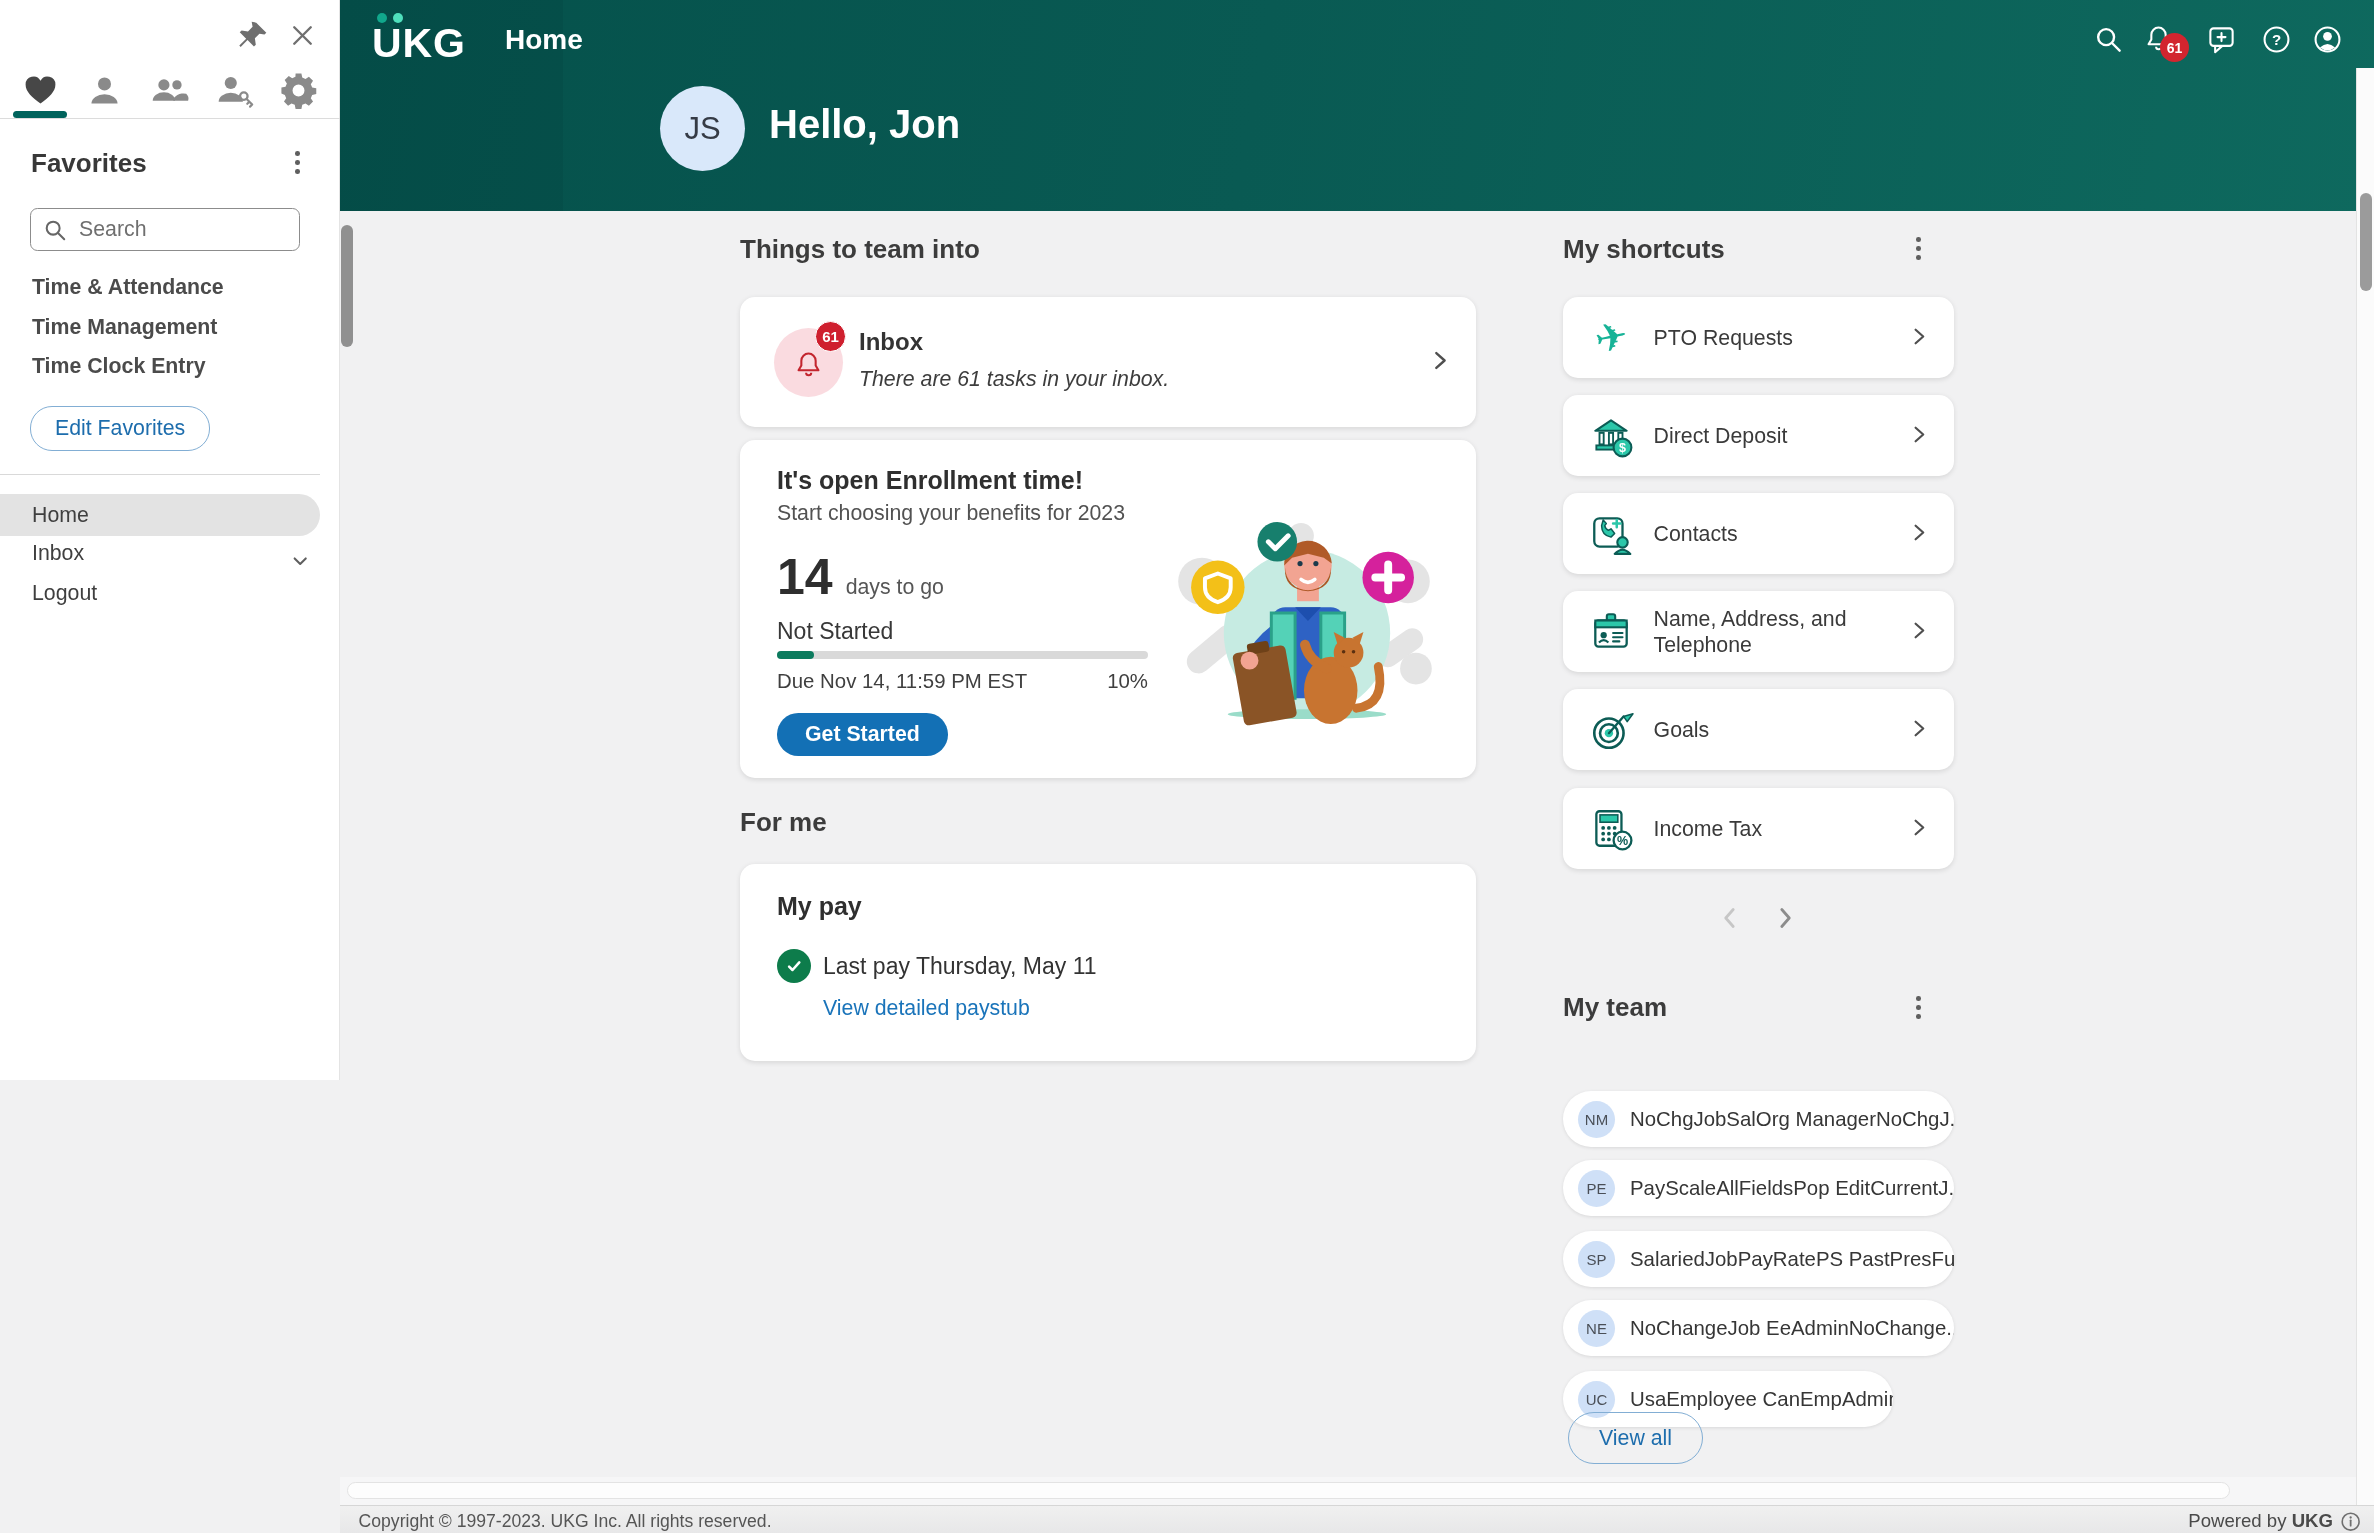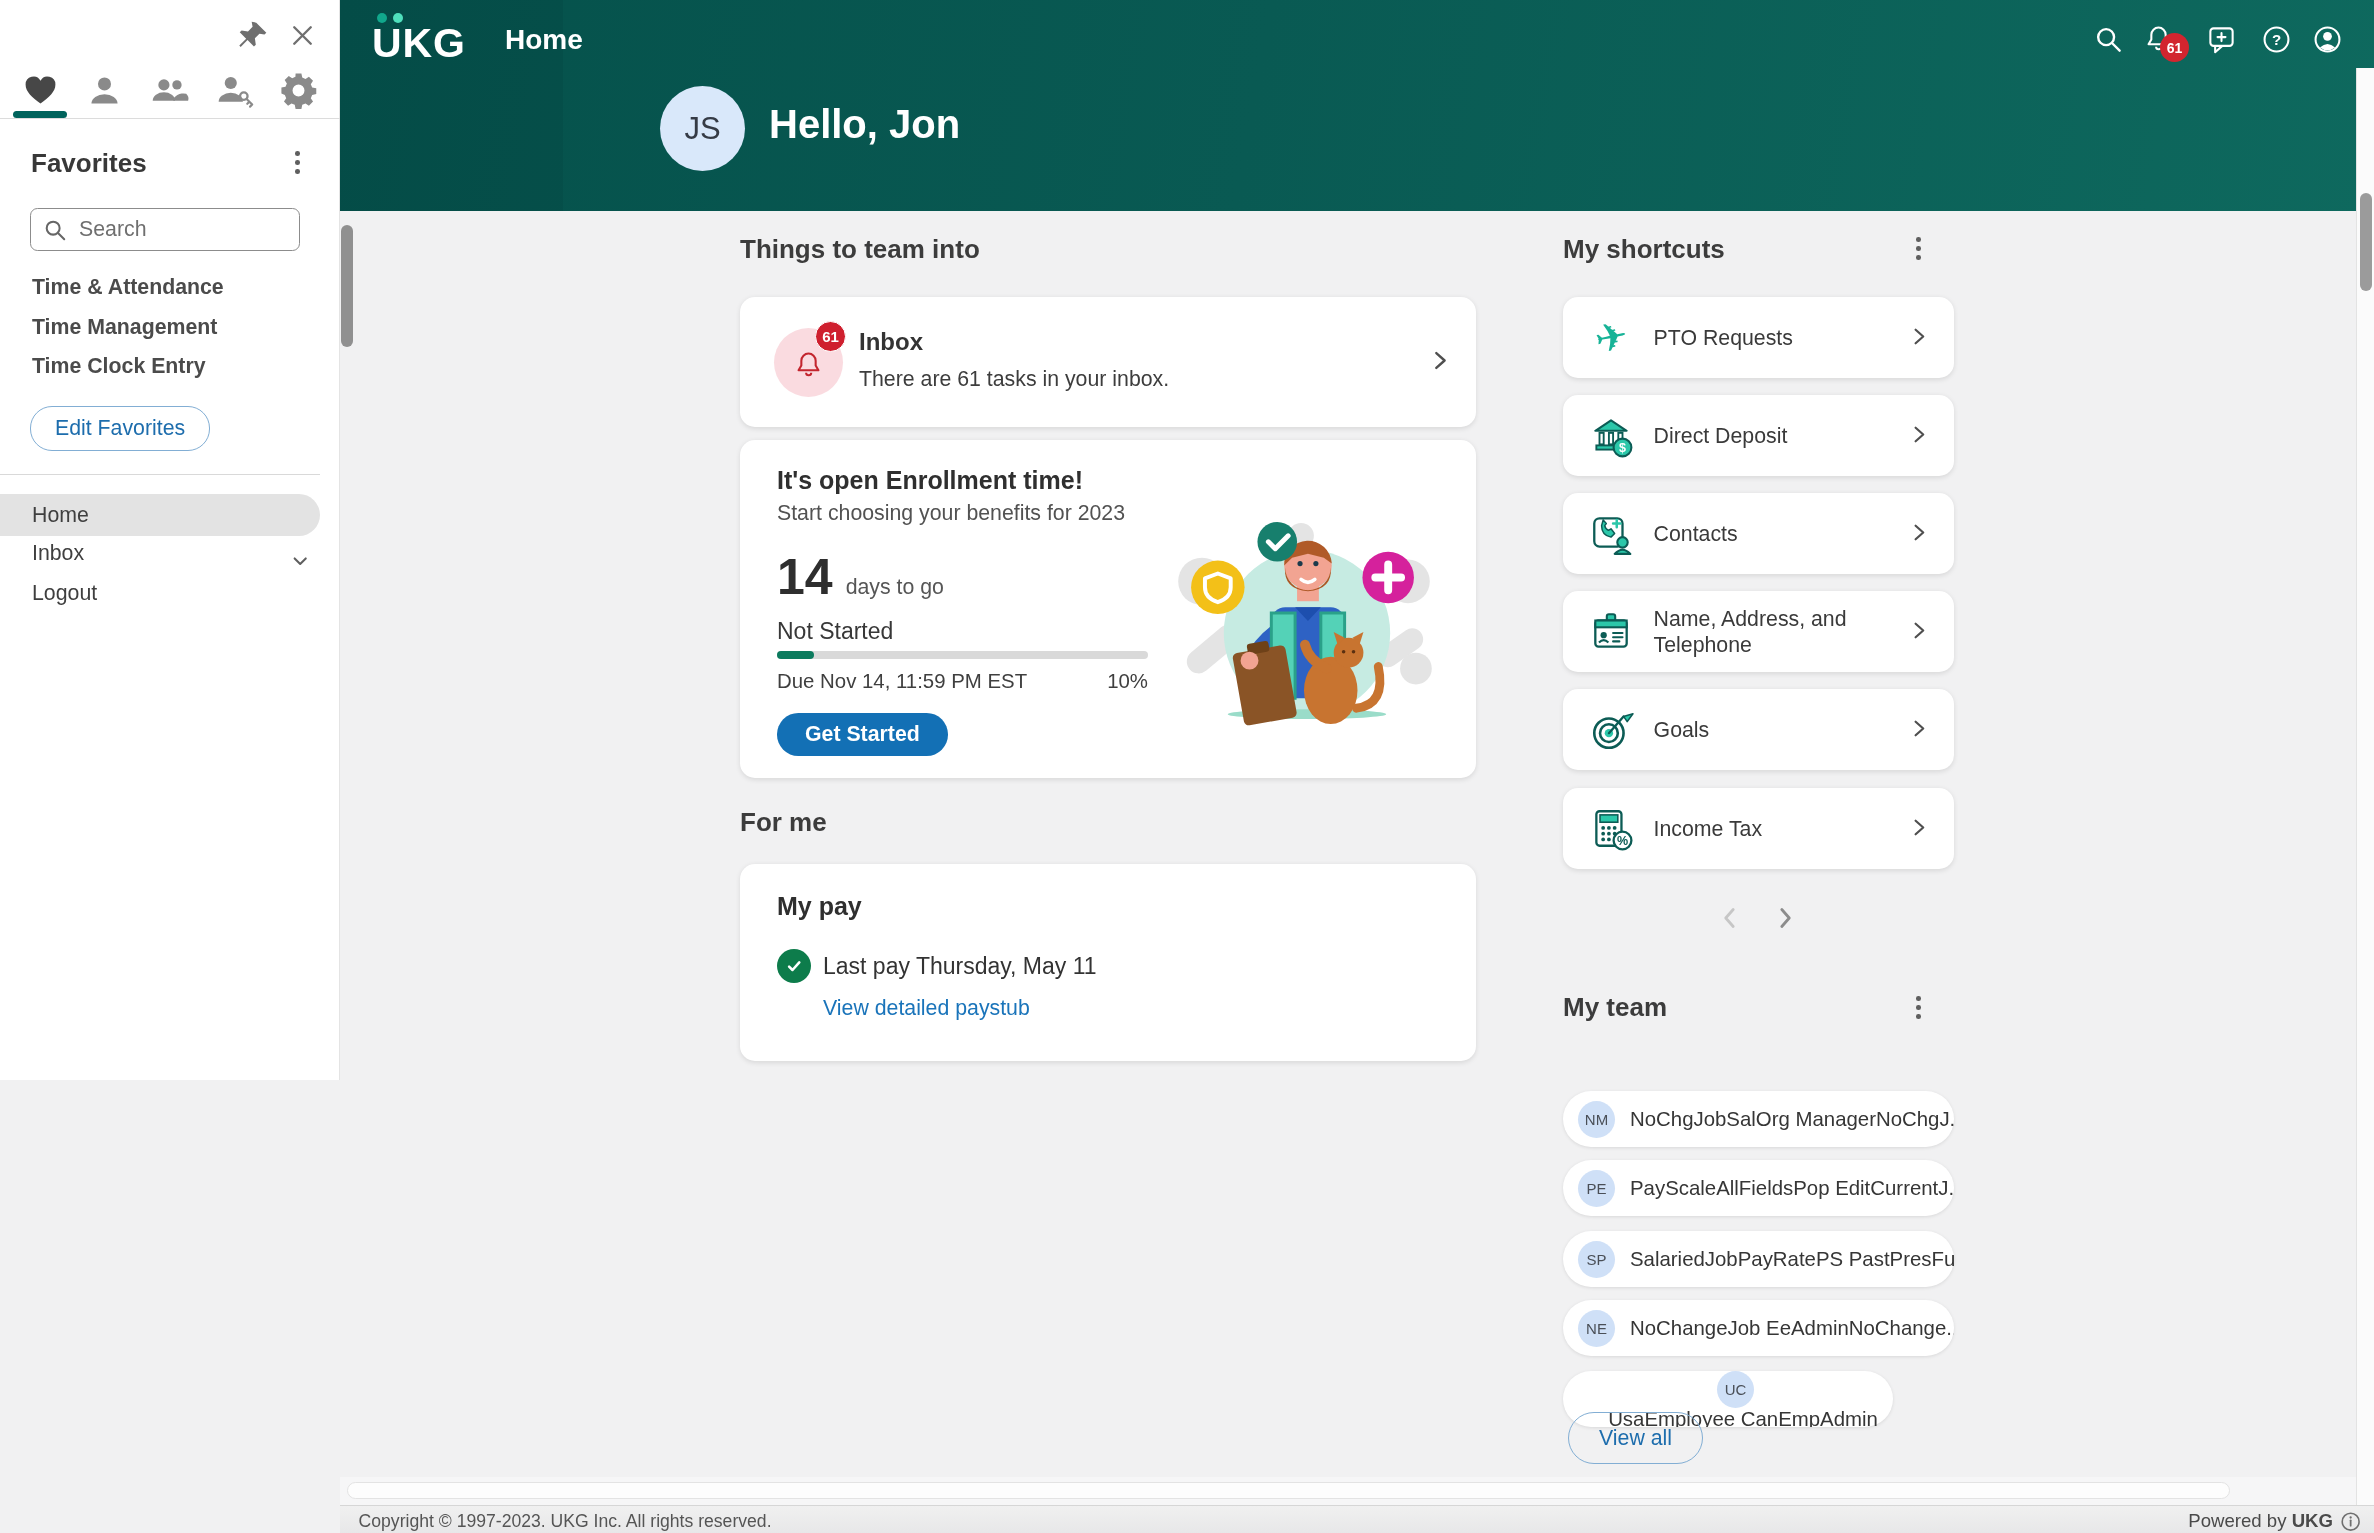--- a/index.html
+++ b/index.html
@@ -71,21 +71,21 @@
   .t-team   { left:1563px; top:992px; }
   .card { position:absolute; background:#fff; border-radius:15px; box-shadow:0 1.9px 5.6px rgba(0,0,0,0.10); }
 
   .inbox-card { left:740px; top:297px; width:736px; height:130px; cursor:pointer; }
   .inbox-circle { position:absolute; left:34px; top:31px; width:69px; height:69px; border-radius:50%; background:#fadbe0; }
   .inbox-bell { position:absolute; left:16.7px; top:20.4px; }
   .inbox-badge { position:absolute; left:41px; top:-7.4px; min-width:31px; height:31px; border-radius:16px;
                  background:#cf1f2e; border:1.9px solid #fff; color:#fff; font-size:15px; font-weight:bold;
                  display:flex; align-items:center; justify-content:center; }
   .inbox-title { position:absolute; left:119px; top:31px; font-size:24px; font-weight:bold; color:#333; }
-  .inbox-sub   { position:absolute; left:119px; top:70px; font-size:21.3px; color:#3d3d3d; }
+  .inbox-sub   { position:absolute; left:119px; top:70px; font-size:21.3px; color:#3d3d3d;font-style:italic; }
   .card-chev { position:absolute; right:24px; top:50%; transform:translateY(-50%); }
 
   .enroll-card { left:740px; top:440px; width:736px; height:338px; }
   .en-title { position:absolute; left:37px; top:26px; font-size:25px; font-weight:bold; color:#2f2f2f; }
   .en-sub   { position:absolute; left:37px; top:61px; font-size:21.3px; color:#525252; }
   .en-days  { position:absolute; left:37px; top:108px; display:flex; align-items:baseline; gap:13px; }
   .en-days .num { font-size:50px; font-weight:bold; color:#2e2e2e; }
   .en-days .lab { font-size:21.3px; color:#565656; }
   .en-status { position:absolute; left:37px; top:178px; font-size:23px; color:#383838; }
   .en-bar { position:absolute; left:37px; top:211px; width:371px; height:8.3px; border-radius:4.6px; background:#d9d9d9; }
@@ -113,21 +113,21 @@
   .sc-icon { width:48px; height:48px; flex:0 0 48px; display:flex; align-items:center; justify-content:center; }
   .sc-label { margin-left:18.6px; width:232px; font-size:21.3px; color:#3a3a3a; line-height:26px; }
   .plane-glyph { font-size:39px; color:#17b397; display:inline-block; transform:rotate(-12deg); }
   .pager-btn { position:absolute; top:902px; width:35px; height:35px; cursor:pointer; }
   .pg-prev { left:1714px; } .pg-next { left:1769px; }
 
   
   .team-pill { position:absolute; left:1563px; width:391px; height:56px; background:#fff; border-radius:28px;
                box-shadow:0 0.9px 3.7px rgba(0,0,0,0.10); display:flex; align-items:center; padding-left:15px;
                cursor:pointer; }
-  .tp1{top:1091px;} .tp2{top:1160px;} .tp3{top:1231px;} .tp4{top:1300px;} .tp5{top:1371px; width:330px;flex-direction:column;}
+  .tp1{top:1091px;} .tp2{top:1160px;} .tp3{top:1231px;} .tp4{top:1300px;} .tp5{top:1371px; width:330px;}
   .tm-avatar { width:37px; height:37px; flex:0 0 37px; border-radius:50%; background:#cfe0f7; color:#4a4f57;
                font-size:15px; display:flex; align-items:center; justify-content:center; }
   .tm-name { margin-left:15px; font-size:20.4px; color:#363636; white-space:nowrap; overflow:hidden; }
   .view-all { position:absolute; left:1568px; top:1412px; height:52px; padding:0 30px; border:1.4px solid #82aed4;
               border-radius:26px; background:transparent; color:#1d6dad; font-size:21.3px; cursor:pointer;
               display:flex; align-items:center; font-family:"Liberation Sans",sans-serif; }
 
   
   .hscroll { position:absolute; left:340px; top:1477px; width:2016px; height:28px; background:#f6f6f7; }
   .hthumb  { position:absolute; left:7.4px; top:4.6px; width:1883px; height:17.6px; background:#fdfdfd;

